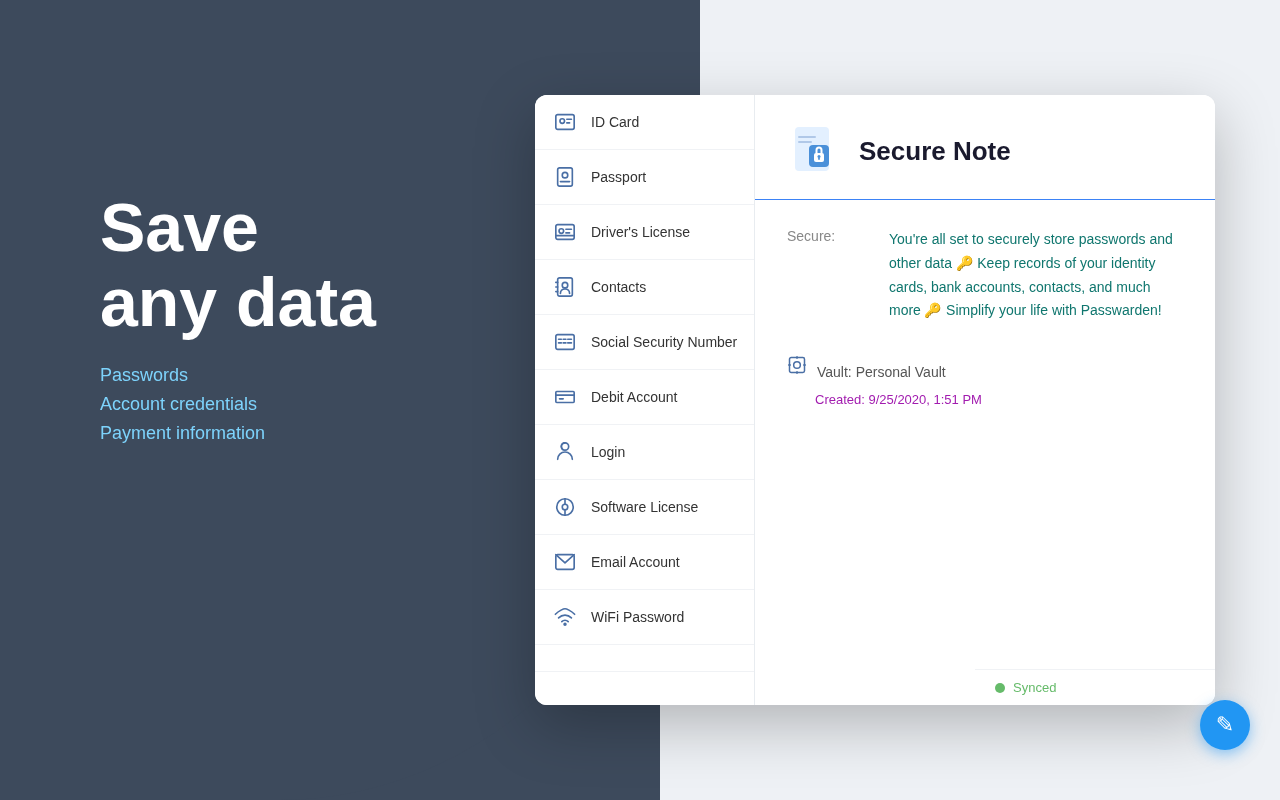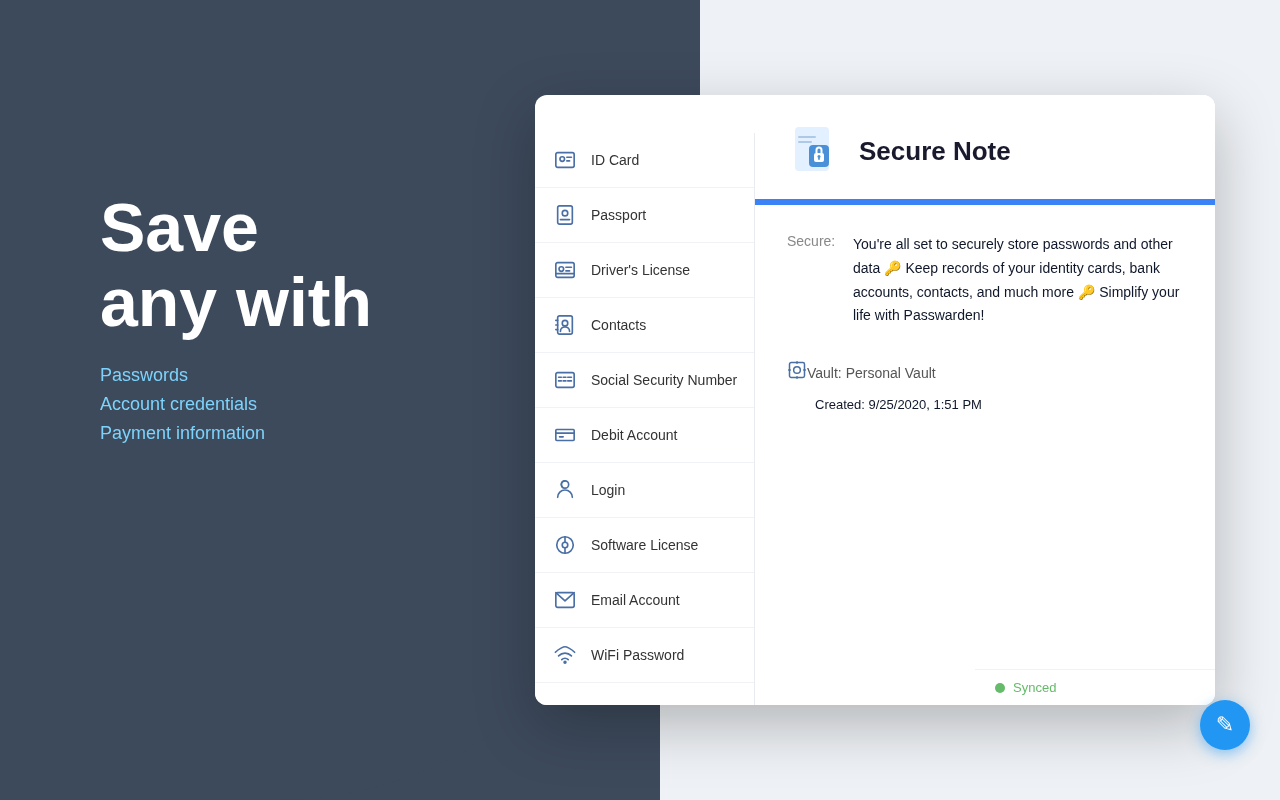--- a/index.html
+++ b/index.html
@@ -86,21 +86,20 @@
       overflow: hidden;
     }
 
     
     .menu-panel {
       width: 220px;
       background: #ffffff;
       border-right: 1px solid #e8ecf0;
       overflow-y: auto;
       flex-shrink: 0;
-      margin-top: 38px;
     }
 
     .menu-panel::-webkit-scrollbar { width: 4px; }
     .menu-panel::-webkit-scrollbar-track { background: transparent; }
     .menu-panel::-webkit-scrollbar-thumb { background: #ccc; border-radius: 2px; }
 
     
     .menu-item {
       display: flex;
       align-items: center;
@@ -134,21 +133,21 @@
       display: flex;
       flex-direction: column;
       position: relative;
     }
 
     .detail-header {
       display: flex;
       align-items: center;
       padding: 28px 32px 20px;
       gap: 16px;
-      border-bottom: 6px solid #3b82f6;
+      border-bottom: 1px solid #3b82f6;
     }
 
     .detail-icon {
       width: 56px;
       height: 56px;
       flex-shrink: 0;
     }
 
     .detail-title {
       font-size: 26px;
@@ -169,49 +168,51 @@
 
     .detail-label {
       font-size: 14px;
       color: #888;
       font-weight: 500;
       min-width: 50px;
     }
 
     .detail-notes-text {
       font-size: 14px;
-      color: #0f172a;
+      color: #0f766e;
       line-height: 1.7;
+      margin-left: 36px;
     }
 
     .detail-meta {
       display: flex;
       flex-direction: column;
       gap: 12px;
       margin-top: 16px;
     }
 
     .detail-vault-row {
       display: flex;
-      align-items: center;
+      align-items: flex-end;
+      gap: 10px;
     }
 
     .vault-icon {
       color: #4a6fa5;
       font-size: 18px;
     }
 
     .vault-text {
       font-size: 14px;
       color: #555;
     }
 
     .detail-created {
       font-size: 13px;
-      color: #0f172a;
+      color: #a21caf;
       margin-left: 28px;
     }
 
     
     .fab {
       position: absolute;
       bottom: 50px;
       right: 30px;
       width: 50px;
       height: 50px;
@@ -267,21 +268,21 @@
 </head>
 <body>
 
 <div class="bg-left"></div>
 <div class="bg-right"></div>
 <div class="bg-curve"></div>
 
 <div class="hero">
   <h1 class="hero-title">
     <span>Save</span><br>
-    <span>any with</span>
+    <span>any data</span>
   </h1>
   <ul class="hero-list">
     <li class="hero-list-item">Passwords</li>
     <li class="hero-list-item">Account credentials</li>
     <li class="hero-list-item">Payment information</li>
   </ul>
 </div>
 
 <div class="app-window">
 

